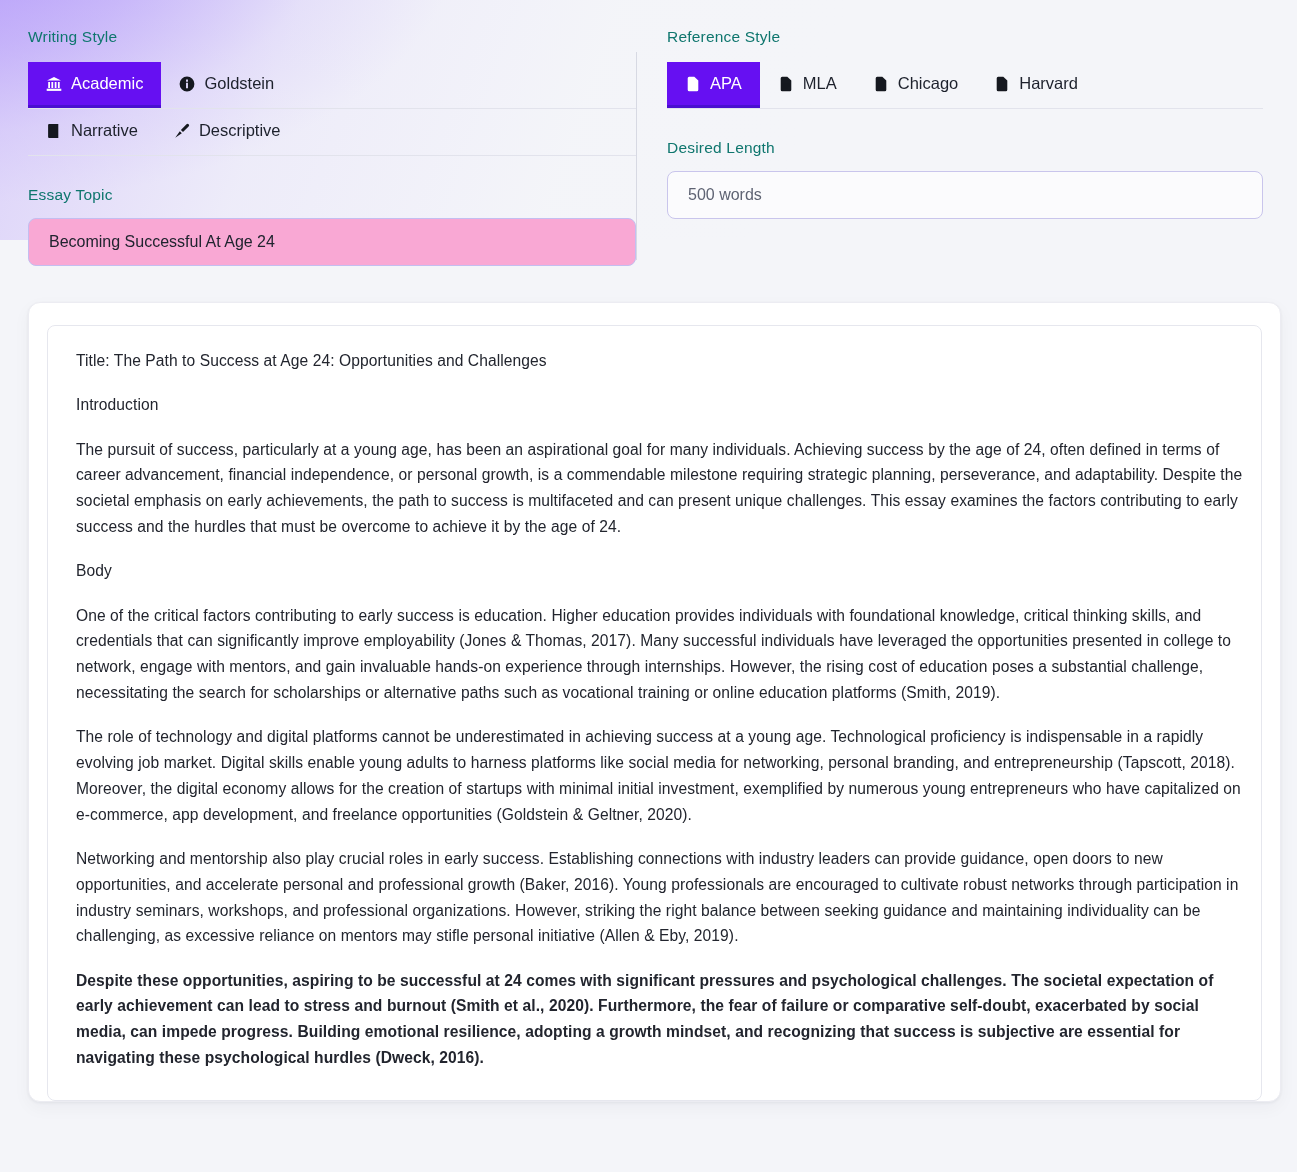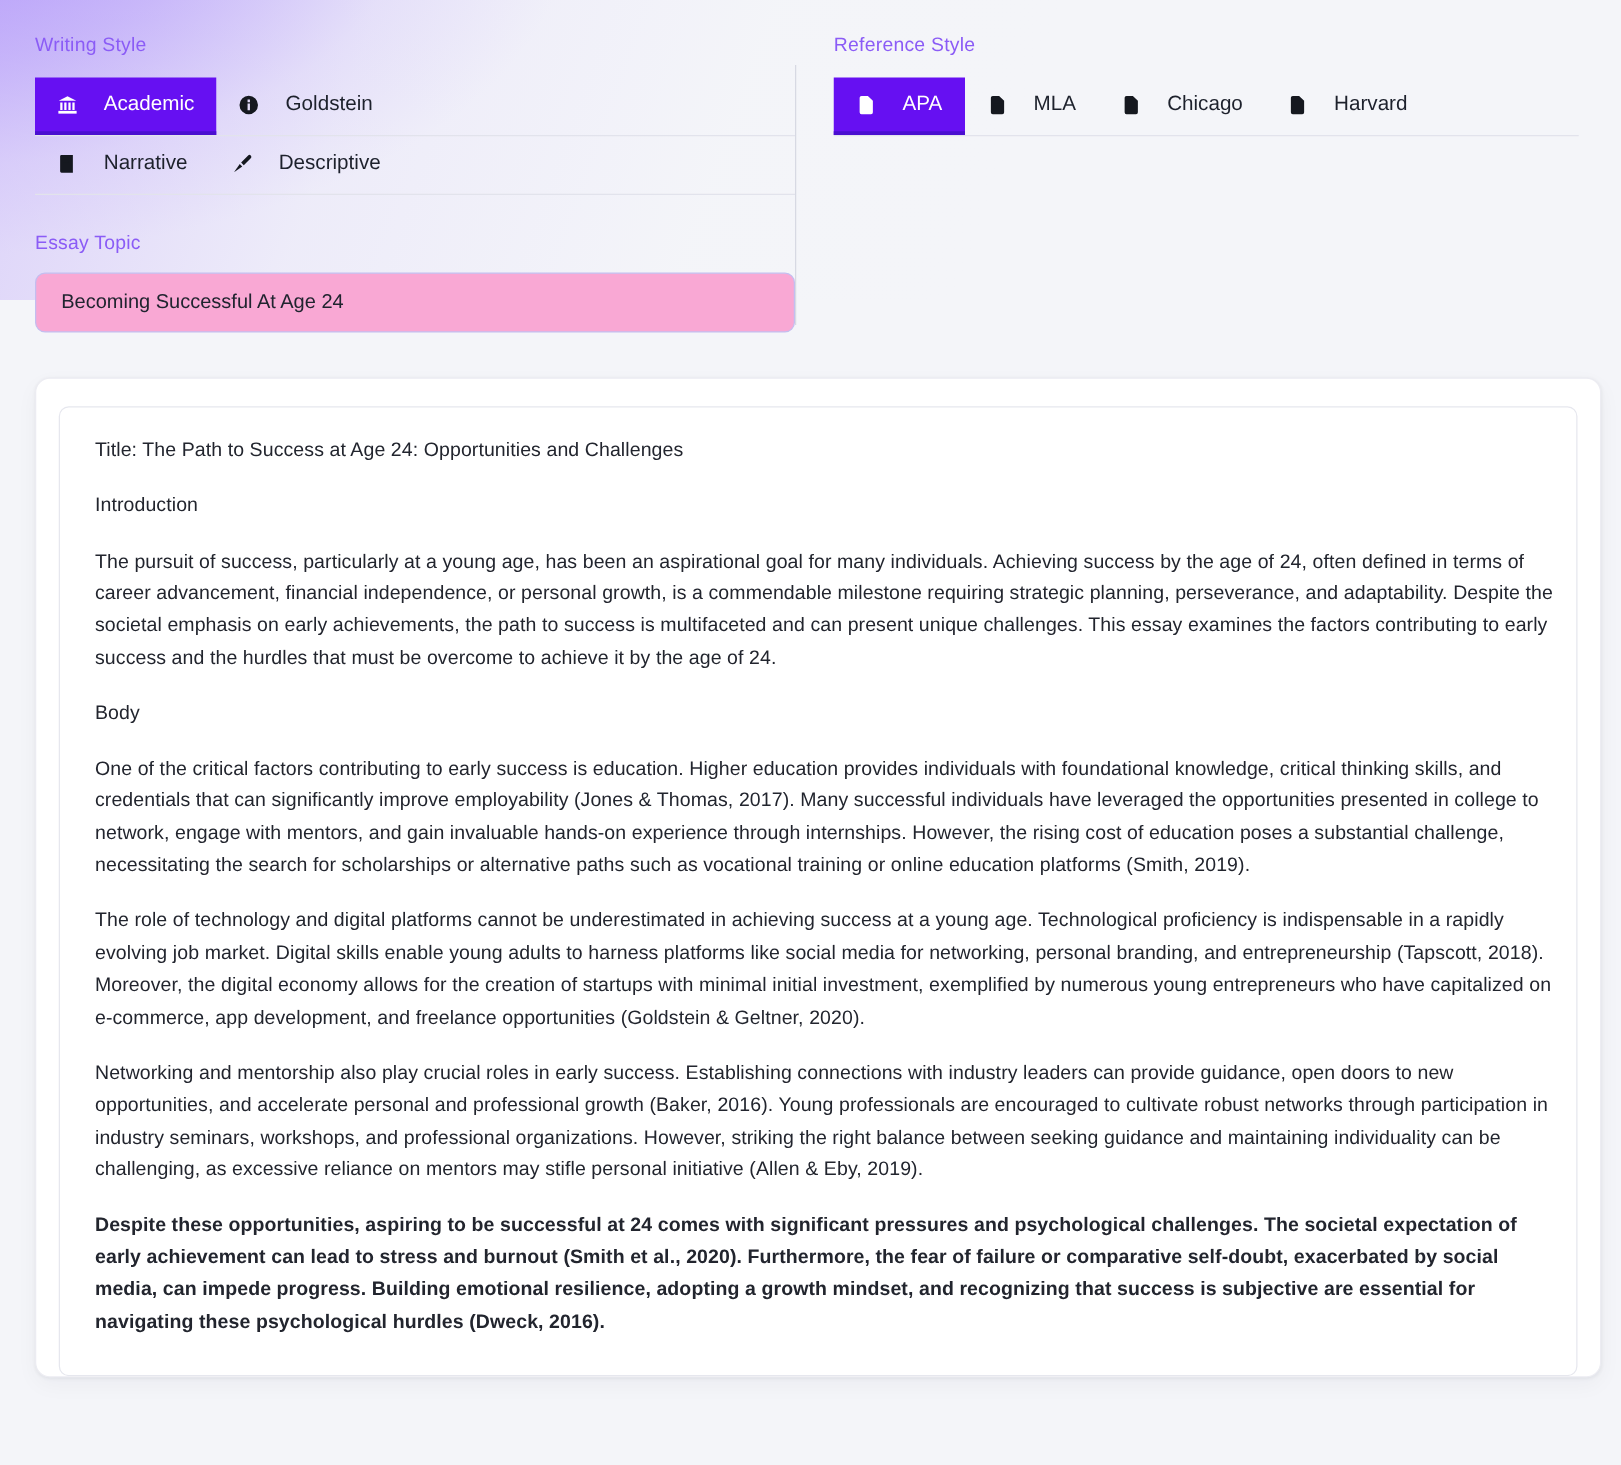--- a/index.html
+++ b/index.html
@@ -56,37 +56,37 @@
   .vdivider {
     width: 1px;
     background: #d7d9e3;
     margin: 24px 0 6px 0;
     align-self: stretch;
     flex: 0 0 1px;
   }
 
   .field-label {
     font-size: 15.5px;
-    color: #8b5cf6;
+    color: #0f766e;
     letter-spacing: 0.2px;
     margin-bottom: 16px;
   }
 
   
   .tabs {
     display: flex;
     flex-wrap: wrap;
     border-bottom: 1px solid #e2e3ec;
     padding-bottom: 0;
   }
 
   .tab {
     display: inline-flex;
     align-items: center;
-    gap: 21px;
+    gap: 9px;
     padding: 13px 18px;
     font-size: 16.5px;
     color: #1d212c;
     cursor: pointer;
     background: transparent;
     border: none;
     border-bottom: 3px solid transparent;
     font-family: inherit;
     line-height: 1;
     white-space: nowrap;
@@ -276,20 +276,24 @@
         <button class="tab">
           <span class="ico">
             <svg viewBox="0 0 16 16" width="16" height="16" aria-hidden="true">
               <path d="M9.3 0.7H4.2A1.5 1.5 0 0 0 2.7 2.2v11.6a1.5 1.5 0 0 0 1.5 1.5h7.6a1.5 1.5 0 0 0 1.5-1.5V4.6Z"></path>
             </svg>
           </span>
           <span>Harvard</span>
         </button>
       </div>
 
+      <div class="input-block">
+        <div class="field-label">Desired Length</div>
+        <input class="text-input empty" type="text" placeholder="500 words" style="">
+      </div>
     </div>
   </div>
 
   <div class="output-card">
     <div class="essay-box">
       <p>Title: The Path to Success at Age 24: Opportunities and Challenges</p>
       <p>Introduction</p>
       <p>The pursuit of success, particularly at a young age, has been an aspirational goal for many individuals. Achieving success by the age of 24, often defined in terms of career advancement, financial independence, or personal growth, is a commendable milestone requiring strategic planning, perseverance, and adaptability. Despite the societal emphasis on early achievements, the path to success is multifaceted and can present unique challenges. This essay examines the factors contributing to early success and the hurdles that must be overcome to achieve it by the age of 24.</p>
       <p>Body</p>
       <p>One of the critical factors contributing to early success is education. Higher education provides individuals with foundational knowledge, critical thinking skills, and credentials that can significantly improve employability (Jones &amp; Thomas, 2017). Many successful individuals have leveraged the opportunities presented in college to network, engage with mentors, and gain invaluable hands-on experience through internships. However, the rising cost of education poses a substantial challenge, necessitating the search for scholarships or alternative paths such as vocational training or online education platforms (Smith, 2019).</p>

